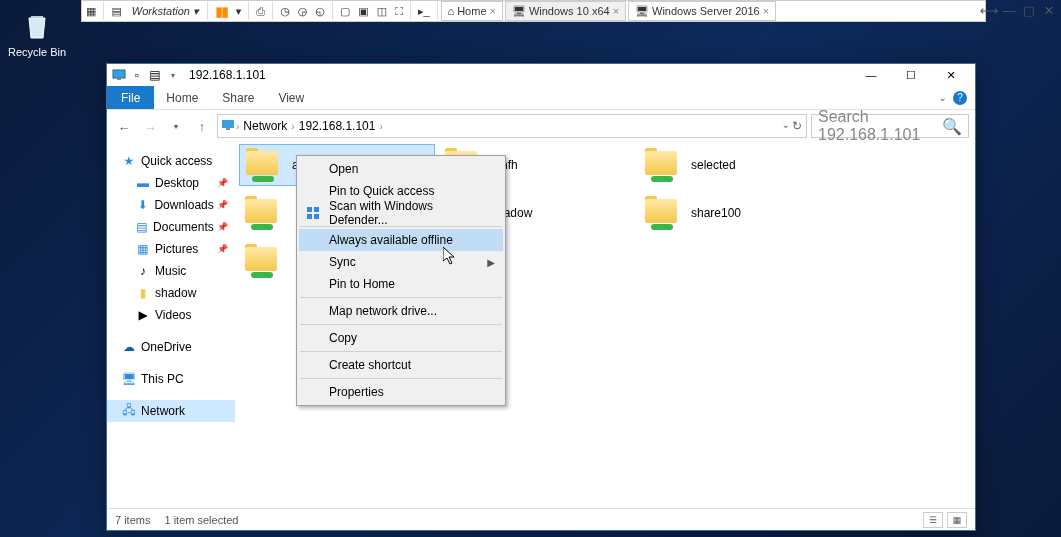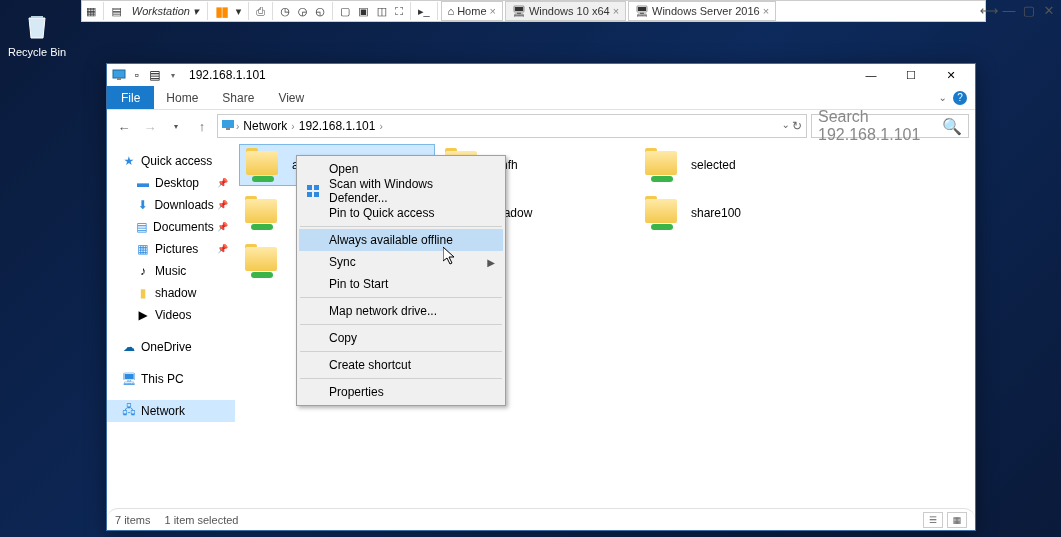--- a/index.html
+++ b/index.html
@@ -70,21 +70,21 @@
 .context-menu { position: absolute; top: 155px; left: 296px; width: 210px; background: #f0f0f0; border: 1px solid #a0a0a0; box-shadow: 2px 2px 4px rgba(0,0,0,0.3); font-size: 12px; padding: 2px; z-index: 100; }
 .context-menu .mi { height: 22px; display: flex; align-items: center; padding-left: 30px; padding-right: 8px; cursor: pointer; position: relative; }
 .context-menu .mi.bold { font-weight: normal; }
 .context-menu .mi:hover, .context-menu .mi.hover { background: #c0ddf5; }
 .context-menu .msep { height: 1px; background: #d0d0d0; margin: 2px 1px; }
 .context-menu .mi .micon { position: absolute; left: 6px; width: 16px; height: 16px; }
 .context-menu .mi .arrow { margin-left: auto; color: #555; font-size: 10px; }
 
 .cursor { position: absolute; top: 247px; left: 443px; z-index: 200; pointer-events: none; }
 
-.statusbar { height: 22px; border-top: 1px solid #e1e1e1; display: flex; align-items: center; font-size: 11px; color: #555; padding: 0 8px; border-radius: 11px; }
+.statusbar { height: 22px; border-top: 1px solid #e1e1e1; display: flex; align-items: center; font-size: 11px; color: #555; padding: 0 8px; }
 .statusbar .sright { margin-left: auto; display: flex; gap: 4px; }
 .statusbar .view-btn { width: 20px; height: 16px; border: 1px solid #ccc; display: flex; align-items: center; justify-content: center; font-size: 9px; cursor: pointer; }
 </style>
 </head>
 <body>
 
 <div class="desktop-icon recycle-bin">
   <svg width="36" height="36" viewBox="0 0 36 36">
       <path d="M10 10 L26 10 L24 30 L12 30 Z" fill="#d7e9f4" stroke="#fff" stroke-width="1"></path>
       <path d="M12 8 L24 8 L24 10 L12 10 Z" fill="#b8d4e3"></path>
@@ -317,37 +317,37 @@
     <span>1 item selected</span>
     <div class="sright">
       <div class="view-btn">☰</div>
       <div class="view-btn">▦</div>
     </div>
   </div>
 </div>
 
 <div class="context-menu">
   <div class="mi bold">Open</div>
+  <div class="mi">Pin to Quick access</div>
   <div class="mi">
       <span class="micon"><svg width="16" height="16">
           <rect x="2" y="2" width="5" height="5" fill="#2e8be0"></rect>
           <rect x="9" y="2" width="5" height="5" fill="#2e8be0"></rect>
           <rect x="2" y="9" width="5" height="5" fill="#2e8be0"></rect>
           <rect x="9" y="9" width="5" height="5" fill="#2e8be0"></rect>
         </svg></span>
       <span>Scan with Windows Defender...</span>
     </div>
-  <div class="mi">Pin to Quick access</div>
   <div class="msep"></div>
   <div class="mi hover">Always available offline</div>
   <div class="mi">
       <span>Sync</span>
       <span class="arrow">▶</span>
     </div>
-  <div class="mi">Pin to Start</div>
+  <div class="mi">Pin to Home</div>
   <div class="msep"></div>
   <div class="mi">Map network drive...</div>
   <div class="msep"></div>
   <div class="mi">Copy</div>
   <div class="msep"></div>
   <div class="mi">Create shortcut</div>
   <div class="msep"></div>
   <div class="mi">Properties</div>
 </div>
 

